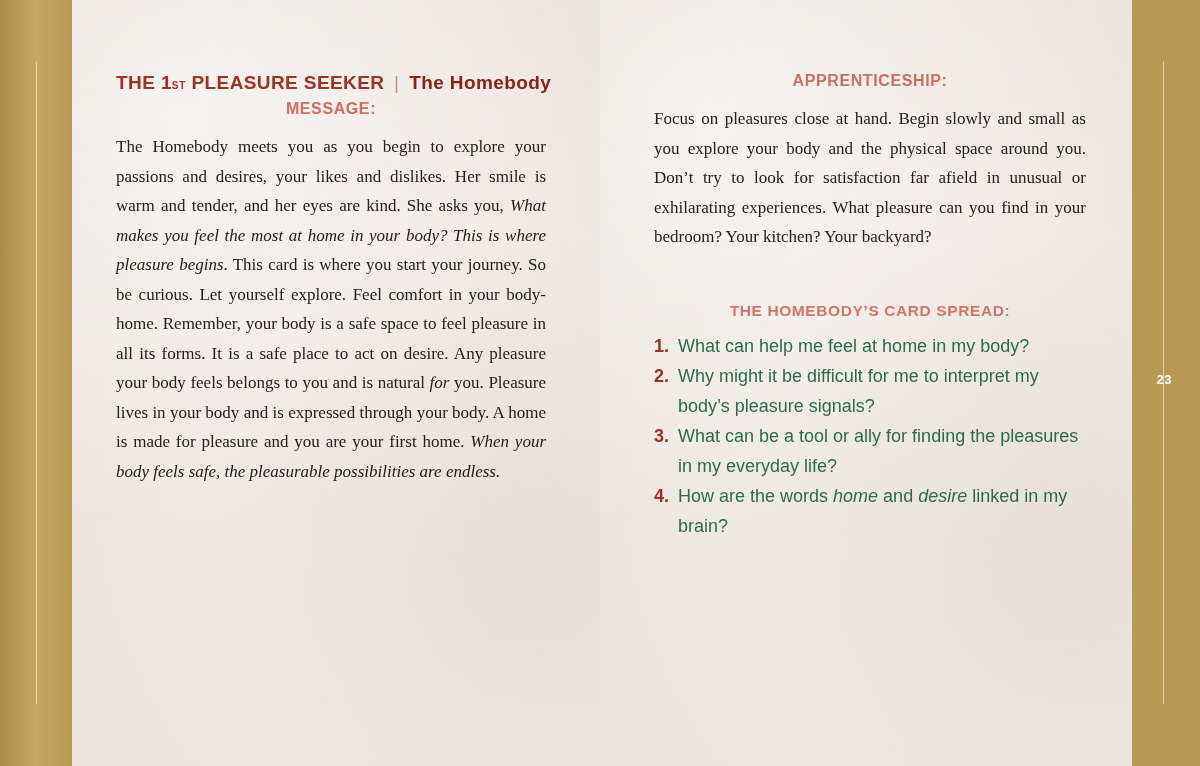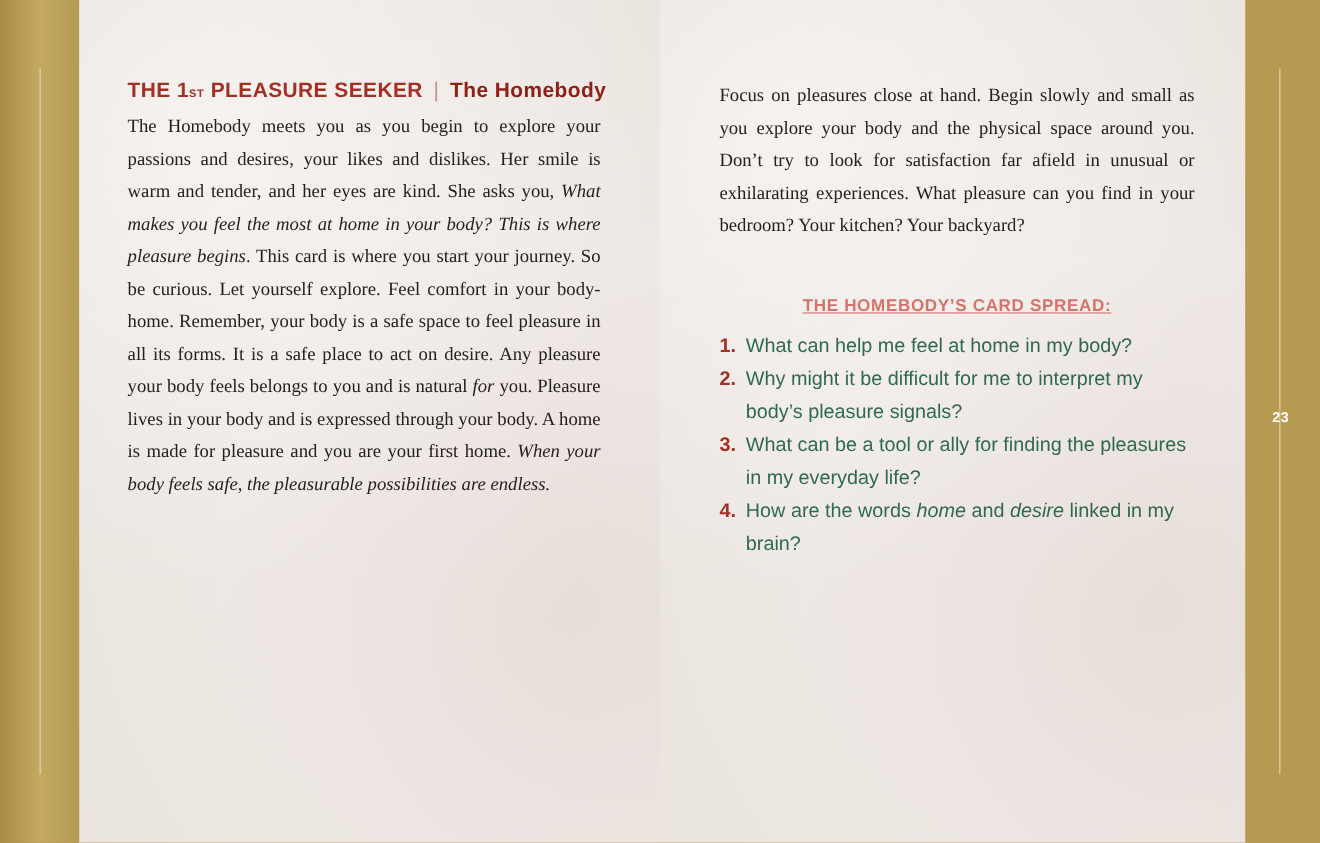--- a/index.html
+++ b/index.html
@@ -129,21 +129,20 @@
     color: #d06b5f;
     text-align: center;
     letter-spacing: 0.6px;
     margin: 0 0 14px 0;
   }
   .section-head.spread-head {
     color: #d4736a;
     font-size: 15.5px;
     margin-top: 50px;
     margin-bottom: 12px;
-    text-decoration: underline;
   }
   .body-text {
     font-family: "Liberation Serif", serif;
     font-size: 17px;
     line-height: 29.5px;
     color: #26201e;
     text-align: justify;
     margin: 0;
     hyphens: auto;
   }
@@ -206,24 +205,26 @@
     <div class="page-sheen"></div>
   </div>
 
   <div class="col left">
     <h1 class="deck-title">
       <span>THE 1</span><span class="sc">ST</span><span> PLEASURE SEEKER</span>
       <span class="divider">|</span>
       <span class="name">The Homebody</span>
     </h1>
 
+    <h3 class="section-head">MESSAGE:</h3>
     <p class="body-text" id="message-paragraph"><span>The Homebody meets you as you begin to explore your passions and desires, your likes and dislikes. Her smile is warm and tender, and her eyes are kind. She asks you, </span><em>What makes you feel the most at home in your body? This is where pleasure begins</em><span>. This card is where you start your journey. So be curious. Let yourself explore. Feel comfort in your body-home. Remember, your body is a safe space to feel pleasure in all its forms. It is a safe place to act on desire. Any pleasure your body feels belongs to you and is natural </span><em>for</em><span> you. Pleasure lives in your body and is expressed through your body. A home is made for pleasure and you are your first home. </span><em>When your body feels safe, the pleasurable possibilities are endless.</em></p>
   </div>
 
   <div class="col right">
+    <h3 class="apprenticeship-head">APPRENTICESHIP:</h3>
     <p class="body-text">Focus on pleasures close at hand. Begin slowly and small as you explore your body and the physical space around you. Don’t try to look for satisfaction far afield in unusual or exhilarating experiences. What pleasure can you find in your bedroom? Your kitchen? Your backyard?</p>
 
     <h3 class="section-head spread-head">THE HOMEBODY’S CARD SPREAD:</h3>
     <ol class="spread-list" id="spread-list">
         <li><span>What can help me feel at home in my body?</span></li>
         <li><span>Why might it be difficult for me to interpret my body’s pleasure signals?</span></li>
         <li><span>What can be a tool or ally for finding the pleasures in my everyday life?</span></li>
         <li><span>How are the words </span><em>home</em><span> and </span><em>desire</em><span> linked in my brain?</span></li>
       </ol>
   </div>

